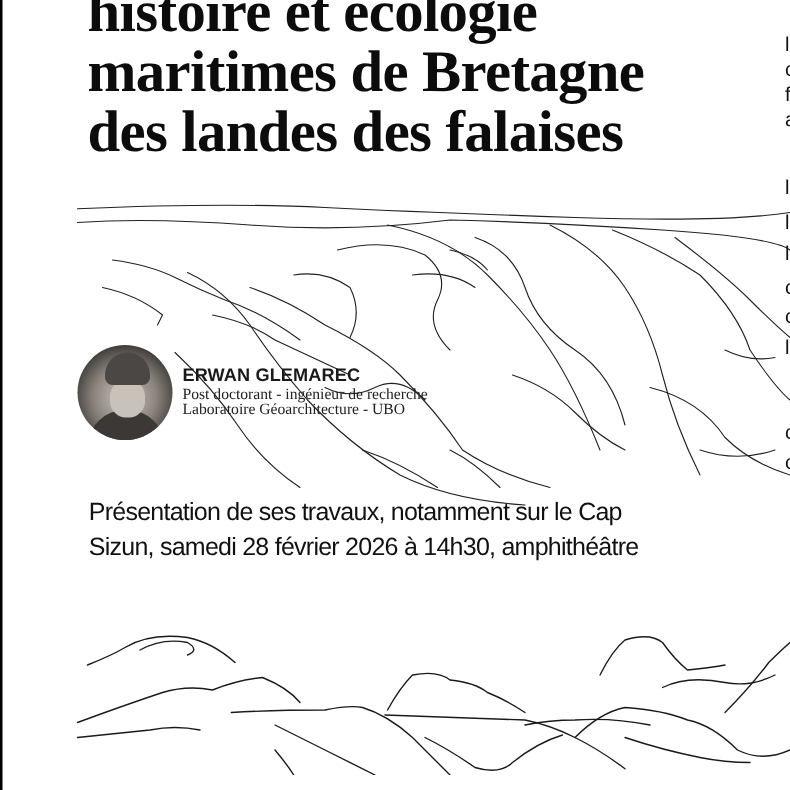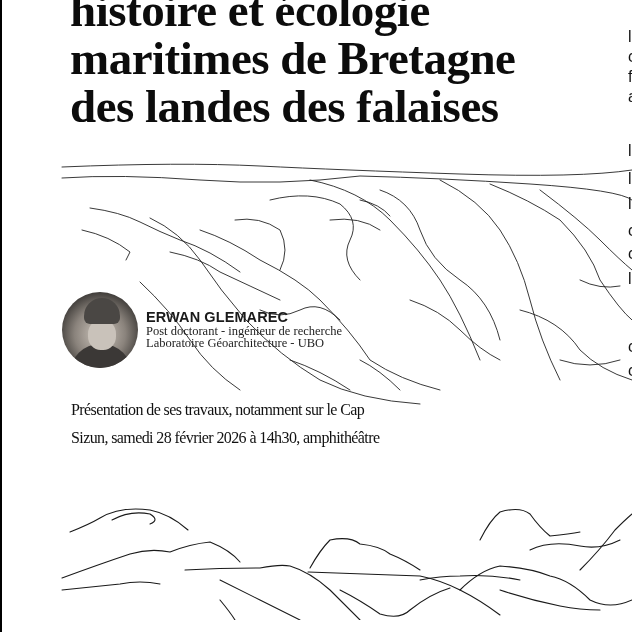--- a/index.html
+++ b/index.html
@@ -16,21 +16,21 @@
       position: absolute; left: 70px; top: -14px; margin: 0;
       font-family: "Liberation Serif", serif;
       font-weight: bold; font-size: 47px; line-height: 48px;
       letter-spacing: -0.5px; color: #0c0c0c;
       white-space: nowrap;
     }
     .title span { display: block; }
     .sketch-top { position: absolute; left: 60px; top: 160px; width: 572px; height: 245px; }
     .sketch-bottom { position: absolute; left: 60px; top: 480px; width: 572px; height: 140px; }
     .author {
-      position: absolute; left: 62px; top: 292px; display: flex; align-items: center;
+      position: absolute; left: 62px; top: 276px; display: flex; align-items: center;
     }
     .avatar {
       width: 76px; height: 76px; border-radius: 50%;
       background: radial-gradient(circle at 50% 55%, #cfc7be 0%, #8a837c 45%, #3d3a37 75%, #6e6b68 100%);
       position: relative; overflow: hidden; flex: none;
     }
     .avatar .hat {
       position: absolute; left: 22px; top: 6px; width: 36px; height: 26px;
       border-radius: 18px 18px 6px 6px; background: #4a4744;
     }
@@ -46,22 +46,22 @@
     .author-name {
       font-weight: bold; font-size: 14.5px; line-height: 16px; color: #1a1a1a;
       font-family: "Liberation Sans", sans-serif; letter-spacing: 0.1px;
     }
     .author-role, .author-lab {
       font-size: 12.5px; line-height: 12px; color: #222;
       font-family: Liberation Serif, serif;
     }
     .description {
       position: absolute; left: 71px; top: 396px; width: 560px; margin: 0;
-      font-size: 16px; line-height: 28px; color: #111;
-      font-family: Liberation Serif, serif; letter-spacing: -0.6px;
+      font-size: 20px; line-height: 28px; color: #111;
+      font-family: Liberation Sans, sans-serif; letter-spacing: -0.6px;
     }
     .description span { display: block; white-space: nowrap; }
     .right-column {
       position: absolute; left: 626px; top: 0; width: 10px; height: 632px; overflow: hidden;
     }
     .rc-char {
       position: absolute; left: 2px; font-size: 16px; color: #111;
       font-family: "Liberation Sans", sans-serif;
     }
   </style>

